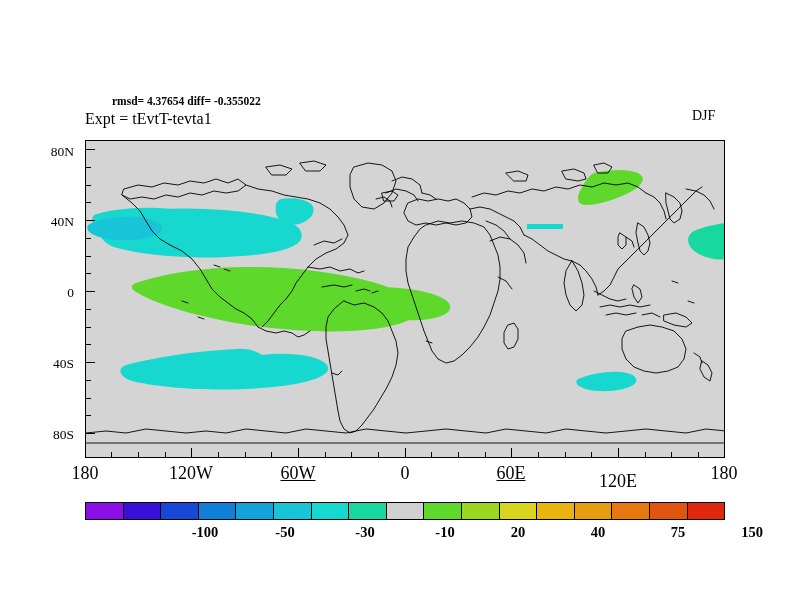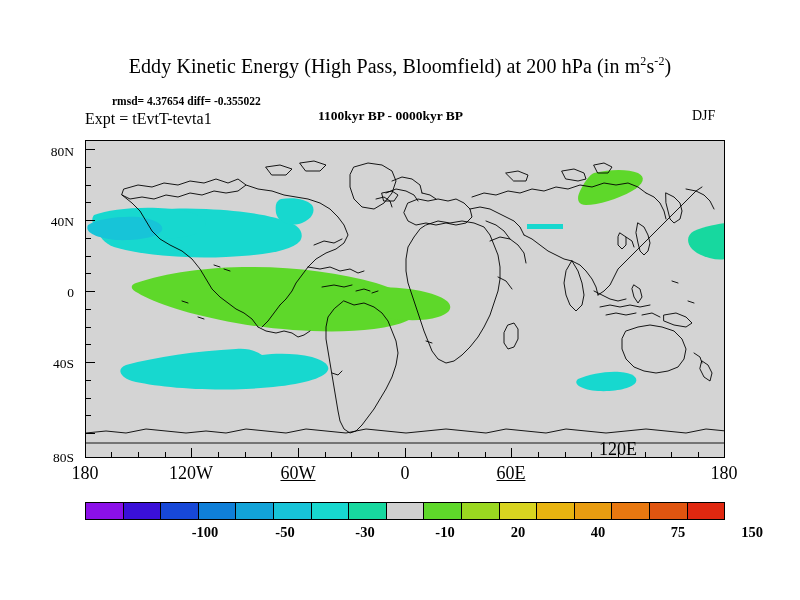--- a/index.html
+++ b/index.html
@@ -111,27 +111,23 @@
     font-size: 14.5px;
     font-weight: bold;
     top: 524px;
   }
 </style>
 </head>
 <body>
 
 <div id="figure">
 
-  <div class="title">
-    <span>Eddy Kinetic Energy (High Pass, Bloomfield) at 200 hPa (in m</span><sup>2</sup><span>s</span><sup>-2</sup><span>)</span>
-  </div>
 
   <div class="rmsd">rmsd= 4.37654 diff= -0.355022</div>
   <div class="expt">Expt = tEvtT-tevta1</div>
-  <div class="period">1100kyr BP - 0000kyr BP</div>
   <div class="season">DJF</div>
 
   <div class="plot-frame">
     <svg class="map-svg" viewBox="0 0 640 318" preserveAspectRatio="none">
       <g id="contour-layer">
 
         <path d="M 18 78 C 40 70, 80 66, 120 68 C 160 70, 185 74, 205 82 C 215 86, 218 94, 214 100 C 205 110, 180 114, 140 116 C 100 118, 55 114, 28 106 C 12 100, 8 86, 18 78 Z" fill="#17d8cf"></path>
         <path d="M 8 74 C 22 69, 45 66, 72 67 C 96 68, 112 72, 118 78 C 122 84, 118 90, 106 94 C 88 99, 54 100, 30 96 C 12 92, 2 82, 8 74 Z" fill="#17d8cf"></path>
         <path d="M 2 84 C 12 78, 32 75, 52 76 C 68 78, 78 83, 76 89 C 73 96, 52 100, 30 99 C 12 97, -2 92, 2 84 Z" fill="#17c4d8"></path>
         <path d="M 195 58 C 208 56, 220 58, 226 64 C 230 70, 226 78, 216 82 C 205 86, 192 82, 190 72 C 189 64, 190 60, 195 58 Z" fill="#17d8cf"></path>
@@ -233,21 +229,21 @@
         <path d="M 602 160 L 608 162"></path>
         <path d="M 340 200 L 346 202"></path>
       </g>
     </svg>
   </div>
 
   <div class="ytick-label" style="left:26px; top:145px;">80N</div>
   <div class="ytick-label" style="left:26px; top:215px;">40N</div>
   <div class="ytick-label" style="left:26px; top:286px;">0</div>
   <div class="ytick-label" style="left:26px; top:357px;">40S</div>
-  <div class="ytick-label" style="left:26px; top:451px;">80S</div>
+  <div class="ytick-label" style="left:26px; top:428px;">80S</div>
 
   <div class="tick" style="left:85px; top:149px; width:10px; height:1px;"></div>
   <div class="tick" style="left:85px; top:220px; width:10px; height:1px;"></div>
   <div class="tick" style="left:85px; top:291px; width:10px; height:1px;"></div>
   <div class="tick" style="left:85px; top:362px; width:10px; height:1px;"></div>
   <div class="tick" style="left:85px; top:433px; width:10px; height:1px;"></div>
   <div class="tick" style="left:85px; top:167px; width:6px; height:1px;"></div>
   <div class="tick" style="left:85px; top:185px; width:6px; height:1px;"></div>
   <div class="tick" style="left:85px; top:202px; width:6px; height:1px;"></div>
   <div class="tick" style="left:85px; top:238px; width:6px; height:1px;"></div>
@@ -284,21 +280,21 @@
   <div class="tick" style="left:591px; top:452px; width:1px; height:6px;"></div>
   <div class="tick" style="left:645px; top:452px; width:1px; height:6px;"></div>
   <div class="tick" style="left:671px; top:452px; width:1px; height:6px;"></div>
   <div class="tick" style="left:698px; top:452px; width:1px; height:6px;"></div>
 
   <div class="xtick-label" style="left:55px; top:464px;">180</div>
   <div class="xtick-label" style="left:161px; top:464px;">120W</div>
   <div class="xtick-label" style="left:268px; top:464px;text-decoration:underline;">60W</div>
   <div class="xtick-label" style="left:375px; top:464px;">0</div>
   <div class="xtick-label" style="left:481px; top:464px;text-decoration:underline;">60E</div>
-  <div class="xtick-label" style="left:588px; top:440px;">120E</div>
+  <div class="xtick-label" style="left:588px; top:472px;">120E</div>
   <div class="xtick-label" style="left:694px; top:464px;">180</div>
 
   <div class="cbar-wrap" id="colorbar">
       <div class="cbar-seg" style="background: rgb(139, 16, 232);"></div>
       <div class="cbar-seg" style="background: rgb(58, 16, 216);"></div>
       <div class="cbar-seg" style="background: rgb(23, 72, 216);"></div>
       <div class="cbar-seg" style="background: rgb(15, 127, 216);"></div>
       <div class="cbar-seg" style="background: rgb(18, 163, 216);"></div>
       <div class="cbar-seg" style="background: rgb(23, 196, 216);"></div>
       <div class="cbar-seg" style="background: rgb(23, 216, 207);"></div>

